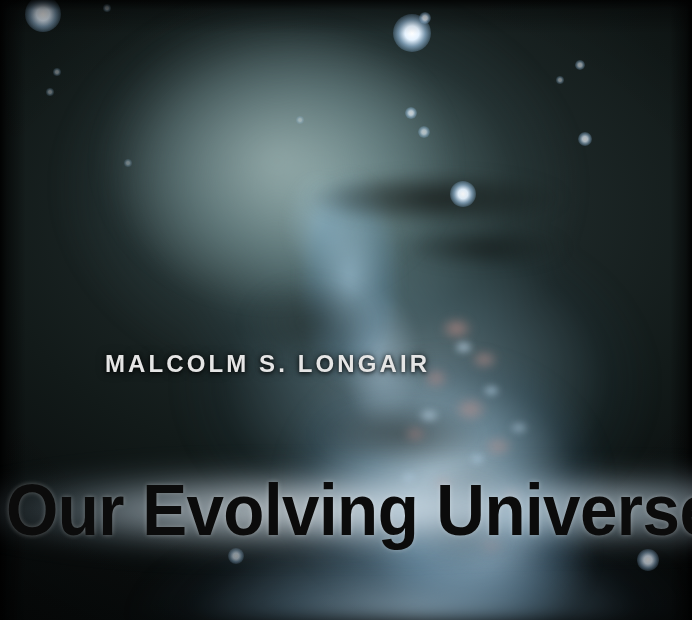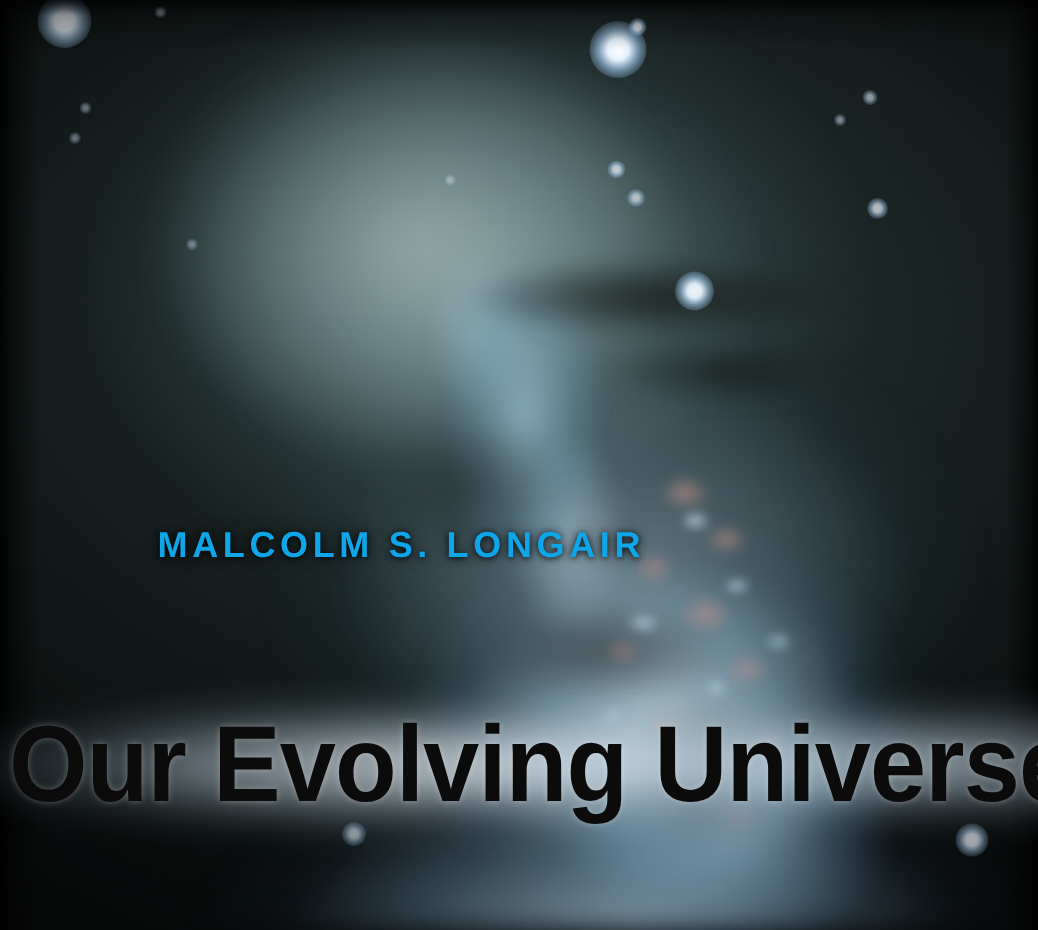--- a/index.html
+++ b/index.html
@@ -133,21 +133,21 @@
     position: absolute;
     border-radius: 50%;
     background: radial-gradient(circle, #ffffff 0%, #e6f3ff 26%, rgba(170,210,245,0.62) 50%, rgba(110,165,215,0.18) 74%, rgba(0,0,0,0) 100%);
   }
 
   
   #author {
     position: absolute;
     left: 105px;
     top: 350px;
-    color: #0ea5e9;
+    color: #e5e5e5;
     font-size: 24px;
     font-weight: 600;
     letter-spacing: 3.1px;
     white-space: nowrap;
     text-shadow: 0 1px 4px rgba(0,0,0,0.85), 0 0 10px rgba(0,0,0,0.55);
   }
 
   
   #title-glow {
     position: absolute;

